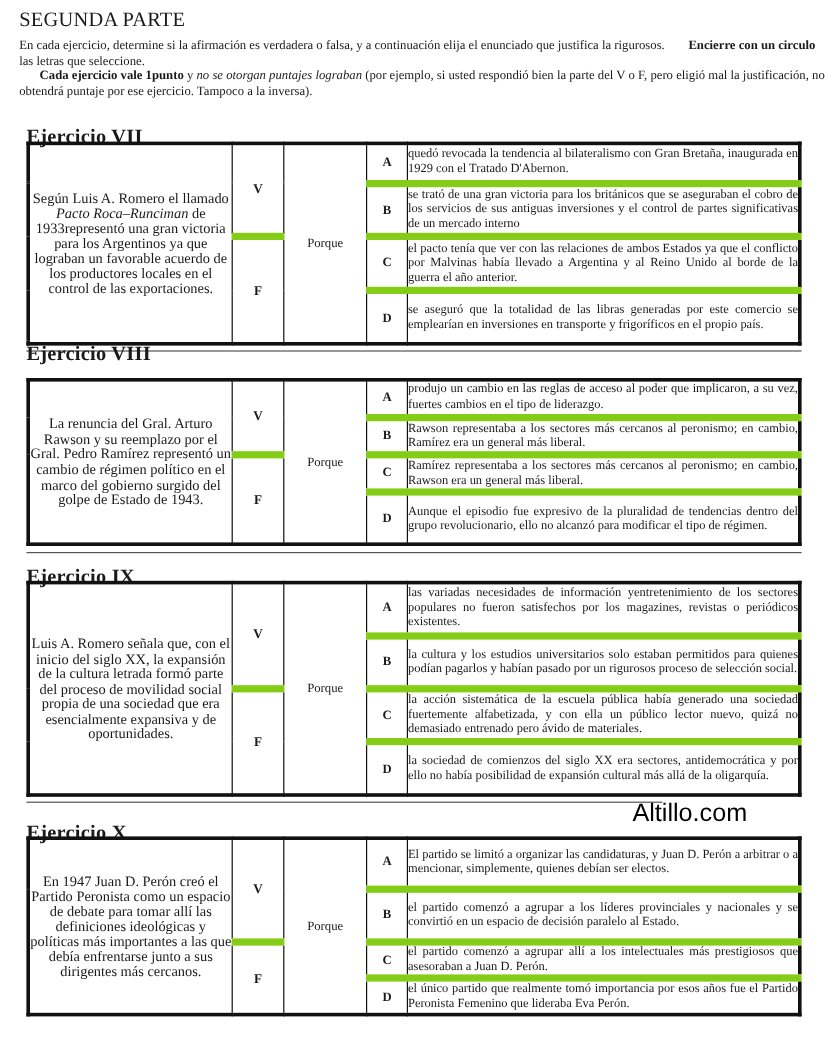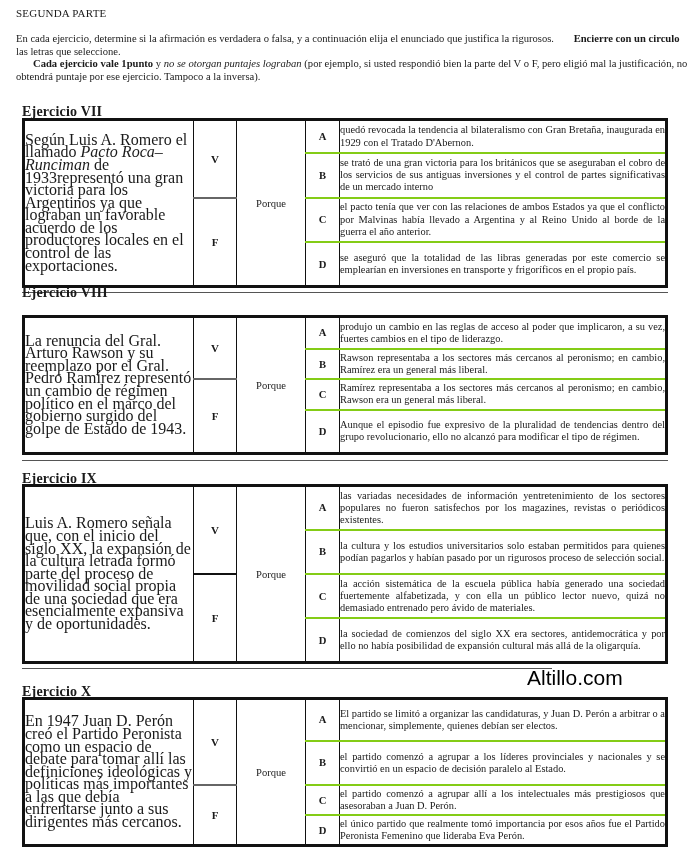--- a/index.html
+++ b/index.html
@@ -1,38 +1,38 @@
 <!DOCTYPE html>
 <html><head>
 <meta charset="utf-8">
 <style>
   html, body { margin: 0; padding: 0; background: #ffffff; }
   body {
     width: 700px; height: 867px; position: relative; overflow: hidden;
     font-family: "Liberation Serif", "DejaVu Serif", serif;
     color: #1a1a1a; font-size: 11px;
   }
-  .heading { position: absolute; left: 16px; top: 7px; font-size: 11px; letter-spacing: 0.2px; text-align: right; }
+  .heading { position: absolute; left: 16px; top: 7px; font-size: 17px; letter-spacing: 0.2px; text-align: right; }
   .intro { position: absolute; left: 16px; top: 33px; width: 672px; font-size: 10.6px; line-height: 12.6px; }
   .intro b { font-weight: bold; margin-left: 17px; }
   .intro i { font-style: italic; }
-  .ex-title { position: absolute; left: 22px; font-size: 14px; font-weight: bold; letter-spacing: 0.2px; font-family: Liberation Serif, serif; }
+  .ex-title { position: absolute; left: 22px; font-size: 17px; font-weight: bold; letter-spacing: 0.2px; font-family: Liberation Serif, serif; }
   .sep { position: absolute; left: 22px; width: 646px; height: 1px; background: #555; }
   table.ex {
     position: absolute; left: 22px; width: 646px;
     border-collapse: collapse; border: 3px solid #111; table-layout: fixed;
   }
   table.ex td { border: 1px solid #111; padding: 0; vertical-align: middle; }
-  td.stmt { text-align: left; font-size: 16px; line-height: 12.6px; padding: 0 4px; }
+  td.stmt { text-align: center; font-size: 12px; line-height: 12.6px; padding: 0 4px; }
   td.vf { text-align: center; font-weight: bold; font-size: 11px; }
   td.vf.v { border-bottom: 2px solid #666; }
   td.porque { text-align: center; font-size: 10.6px; border-left: 2px solid #111; }
   td.letter { text-align: center; font-weight: bold; font-size: 10.6px; }
   td.opt { text-align: justify; font-size: 10.4px; line-height: 12.2px; padding: 1px 4px 1px 4px; }
-  tr.opt-row td { border-top: 2px solid #84cc16; }
+  tr.opt-row td { border-top: 6px solid #84cc16; }
   .watermark {
     position: absolute; left: 527px; top: 666px; font-family: "Liberation Sans", "DejaVu Sans", sans-serif;
     font-size: 21px; color: #000;
   }
 </style>
 </head>
 <body>
 
 <div class="heading">SEGUNDA PARTE</div>
 

